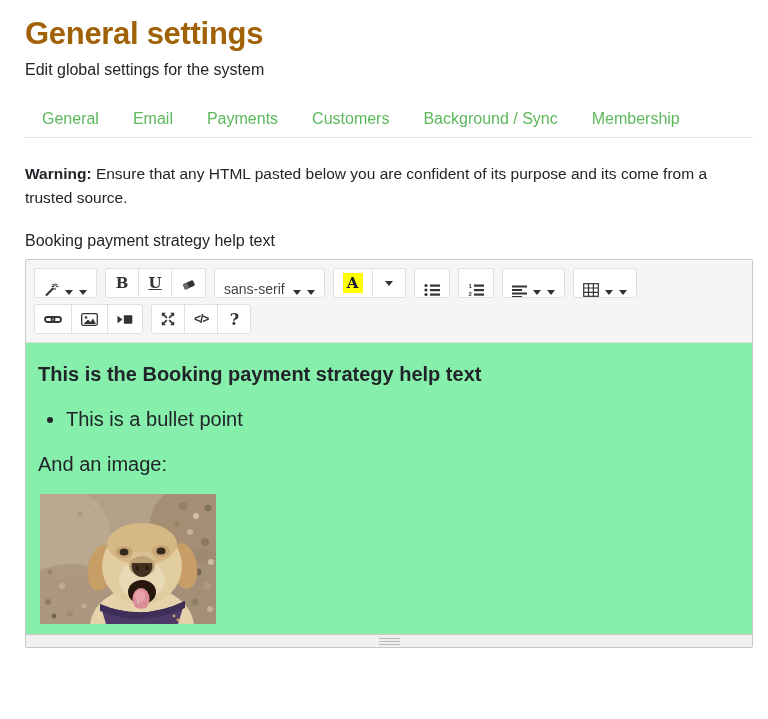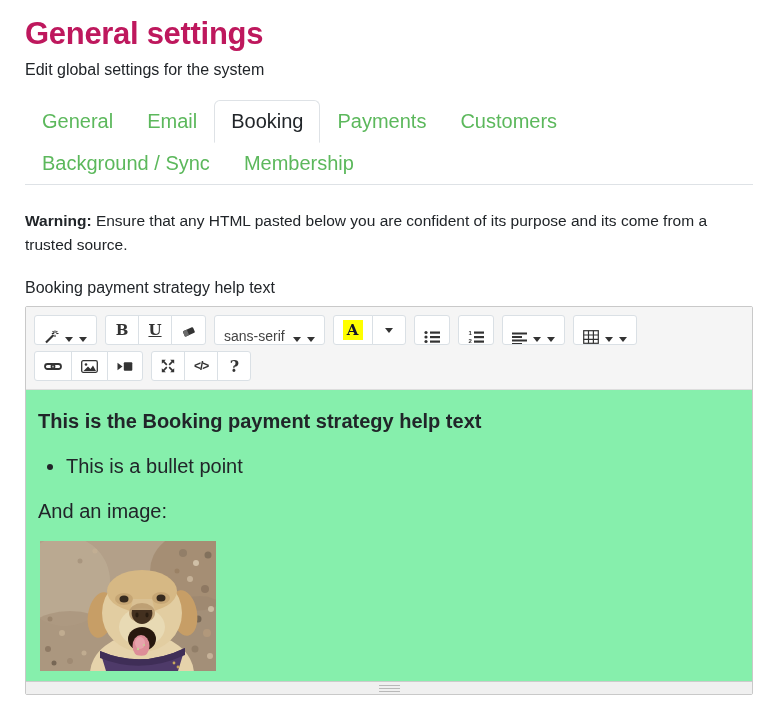--- a/index.html
+++ b/index.html
@@ -4,27 +4,27 @@
 <style>
   * { box-sizing: border-box; }
   html,body { margin:0; padding:0; }
   body {
     width:768px; height:719px; overflow:hidden;
     background:#fff; color:#212529;
     font-family:"Liberation Sans", sans-serif;
   }
   .container { padding:16px 15px 0 25px; }
 
-  h1.page-title { font-size:31px; font-weight:700; margin:0 0 9px; letter-spacing:-0.3px; color:#be185d; }
+  h1.page-title { font-size:31px; font-weight:700; margin:0 0 9px; letter-spacing:-0.3px; color:#a16207; }
   .subtitle { font-size:16px; margin:0 0 21px; }
 
   
   .nav-tabs { display:flex; flex-wrap:wrap; list-style:none; margin:0; padding:0;
               border-bottom:1px solid #dee2e6; }
-  .nav-link { display:block; padding:9px 16px; font-size:20px; color:#5cb85c;
+  .nav-link { display:block; padding:9px 16px; font-size:16px; color:#5cb85c;
               text-decoration:none; border:1px solid transparent;
               border-radius:6px 6px 0 0; margin-bottom:-1px; cursor:pointer; }
   .nav-link.active { color:#212529; background:#fff; border-color:#dee2e6 #dee2e6 #fff; }
 
   .warning-text { font-size:15.5px; line-height:1.55; margin:24px 0 12px; max-width:730px; }
   .field-label { font-size:16px; margin:22px 0 9px; }
 
   
   .note-editor { border:1px solid #c9c9c9; border-radius:2px; }
   .note-toolbar { background:#f5f5f5; padding:8px 8px 2px 8px; border-bottom:1px solid #ddd;
@@ -71,23 +71,20 @@
 
   <h1 class="page-title">General settings</h1>
   <p class="subtitle">Edit global settings for the system</p>
 
   <ul class="nav-tabs">
     <li>
         <a class="nav-link">General</a>
       </li>
     <li>
         <a class="nav-link">Email</a>
-      </li>
-    <li>
-        <a class="nav-link active">Booking</a>
       </li>
     <li>
         <a class="nav-link">Payments</a>
       </li>
     <li>
         <a class="nav-link">Customers</a>
       </li>
     <li>
         <a class="nav-link">Background / Sync</a>
       </li>

